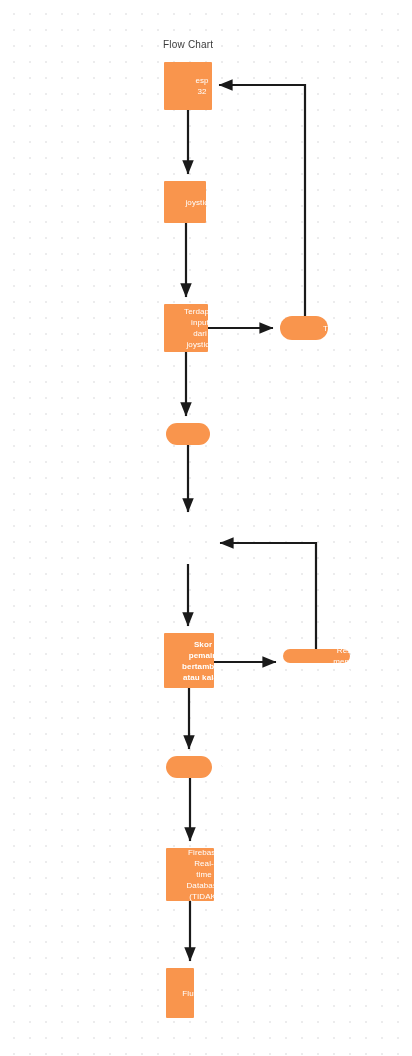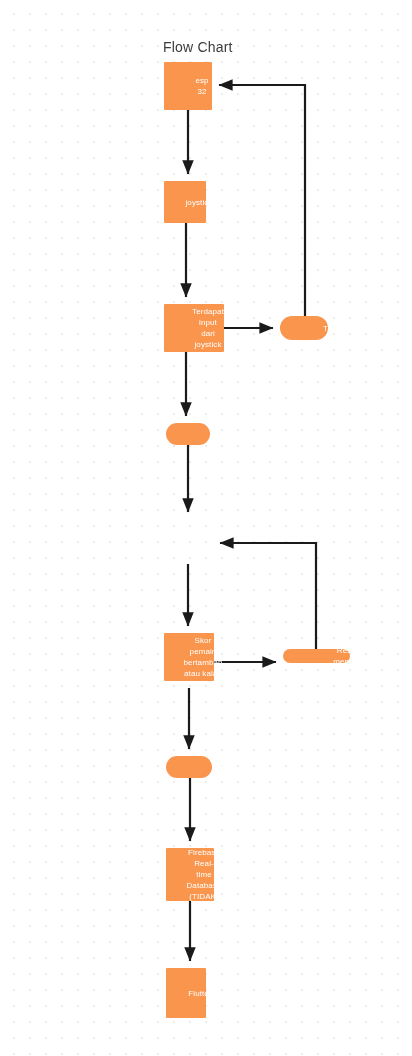--- a/index.html
+++ b/index.html
@@ -32,21 +32,21 @@
     top: 0;
     width: 412px;
     height: 1056px;
     pointer-events: none;
   }
 
   .diagram-title {
     position: absolute;
     left: 163px;
     top: 39px;
-    font-size: 14px;
+    font-size: 10px;
     color: #3b3b3b;
     letter-spacing: 0.2px;
     white-space: nowrap;
   }
 
   .node {
     position: absolute;
     box-sizing: border-box;
     background: #f9954d;
     color: #ffffff;
@@ -113,36 +113,36 @@
   <div class="diagram-title">Flow Chart</div>
 
   <div class="node rect" id="node-esp32" style="left: 164px; top: 62px; width: 48px; height: 48px; background: rgb(249, 149, 77); color: rgb(255, 255, 255);">
     <span class="label">esp 32</span>
   </div>
 
   <div class="node rect" id="node-joystick" style="left: 164px; top: 181px; width: 42px; height: 42px; background: rgb(249, 149, 77); color: rgb(255, 255, 255);">
     <span class="label">joystick</span>
   </div>
 
-  <div class="node rect" id="node-terdapat-input" style="left: 164px; top: 304px; width: 60px; height: 48px; background: rgb(249, 149, 77); color: rgb(255, 255, 255);">
+  <div class="node rect" id="node-terdapat-input" style="left: 164px; top: 304px; width: 44px; height: 48px; background: rgb(249, 149, 77); color: rgb(255, 255, 255);">
     <span class="label">Terdapat
 input dari
 joystick</span>
   </div>
 
   <div class="node pill" id="node-tidak" style="left: 280px; top: 316px; width: 48px; height: 24px; background: rgb(249, 149, 77); color: rgb(255, 255, 255);">
     <span class="label">TIDAK</span>
   </div>
 
   <div class="node pill" id="node-ya-1" style="left: 166px; top: 423px; width: 44px; height: 22px; background: rgb(249, 149, 77); color: rgb(255, 255, 255);">
     <span class="label">YA</span>
   </div>
 
 
-  <div class="node rect" id="node-skor-pemain" style="left: 164px; top: 633px; width: 50px; height: 48px; background: rgb(249, 149, 77); color: rgb(255, 255, 255);">
+  <div class="node rect" id="node-skor-pemain" style="left: 164px; top: 633px; width: 50px; height: 55px; background: rgb(249, 149, 77); color: rgb(255, 255, 255); font-weight: bold;">
     <span class="label">Skor
 pemain
 bertambah
 atau kalah</span>
   </div>
 
   <div class="node pill" id="node-kalah-reset" style="left: 283px; top: 649px; width: 67px; height: 14px; background: rgb(249, 149, 77); color: rgb(255, 255, 255);">
     <span class="label">Kalah ( Reset
 menjadi nol )</span>
   </div>
@@ -151,17 +151,17 @@
     <span class="label">YA</span>
   </div>
 
   <div class="node rect" id="node-firebase-rtdb" style="left: 166px; top: 848px; width: 48px; height: 53px; background: rgb(249, 149, 77); color: rgb(255, 255, 255);">
     <span class="label">Firebase
 Real-time
 Database
 (TIDAK)</span>
   </div>
 
-  <div class="node rect" id="node-flutter" style="left: 166px; top: 968px; width: 40px; height: 50px; background: rgb(249, 149, 77); color: rgb(255, 255, 255);">
+  <div class="node rect" id="node-flutter" style="left: 166px; top: 968px; width: 28px; height: 50px; background: rgb(249, 149, 77); color: rgb(255, 255, 255);">
     <span class="label">Flutter</span>
   </div>
 
 </div>
 
 </body></html>

